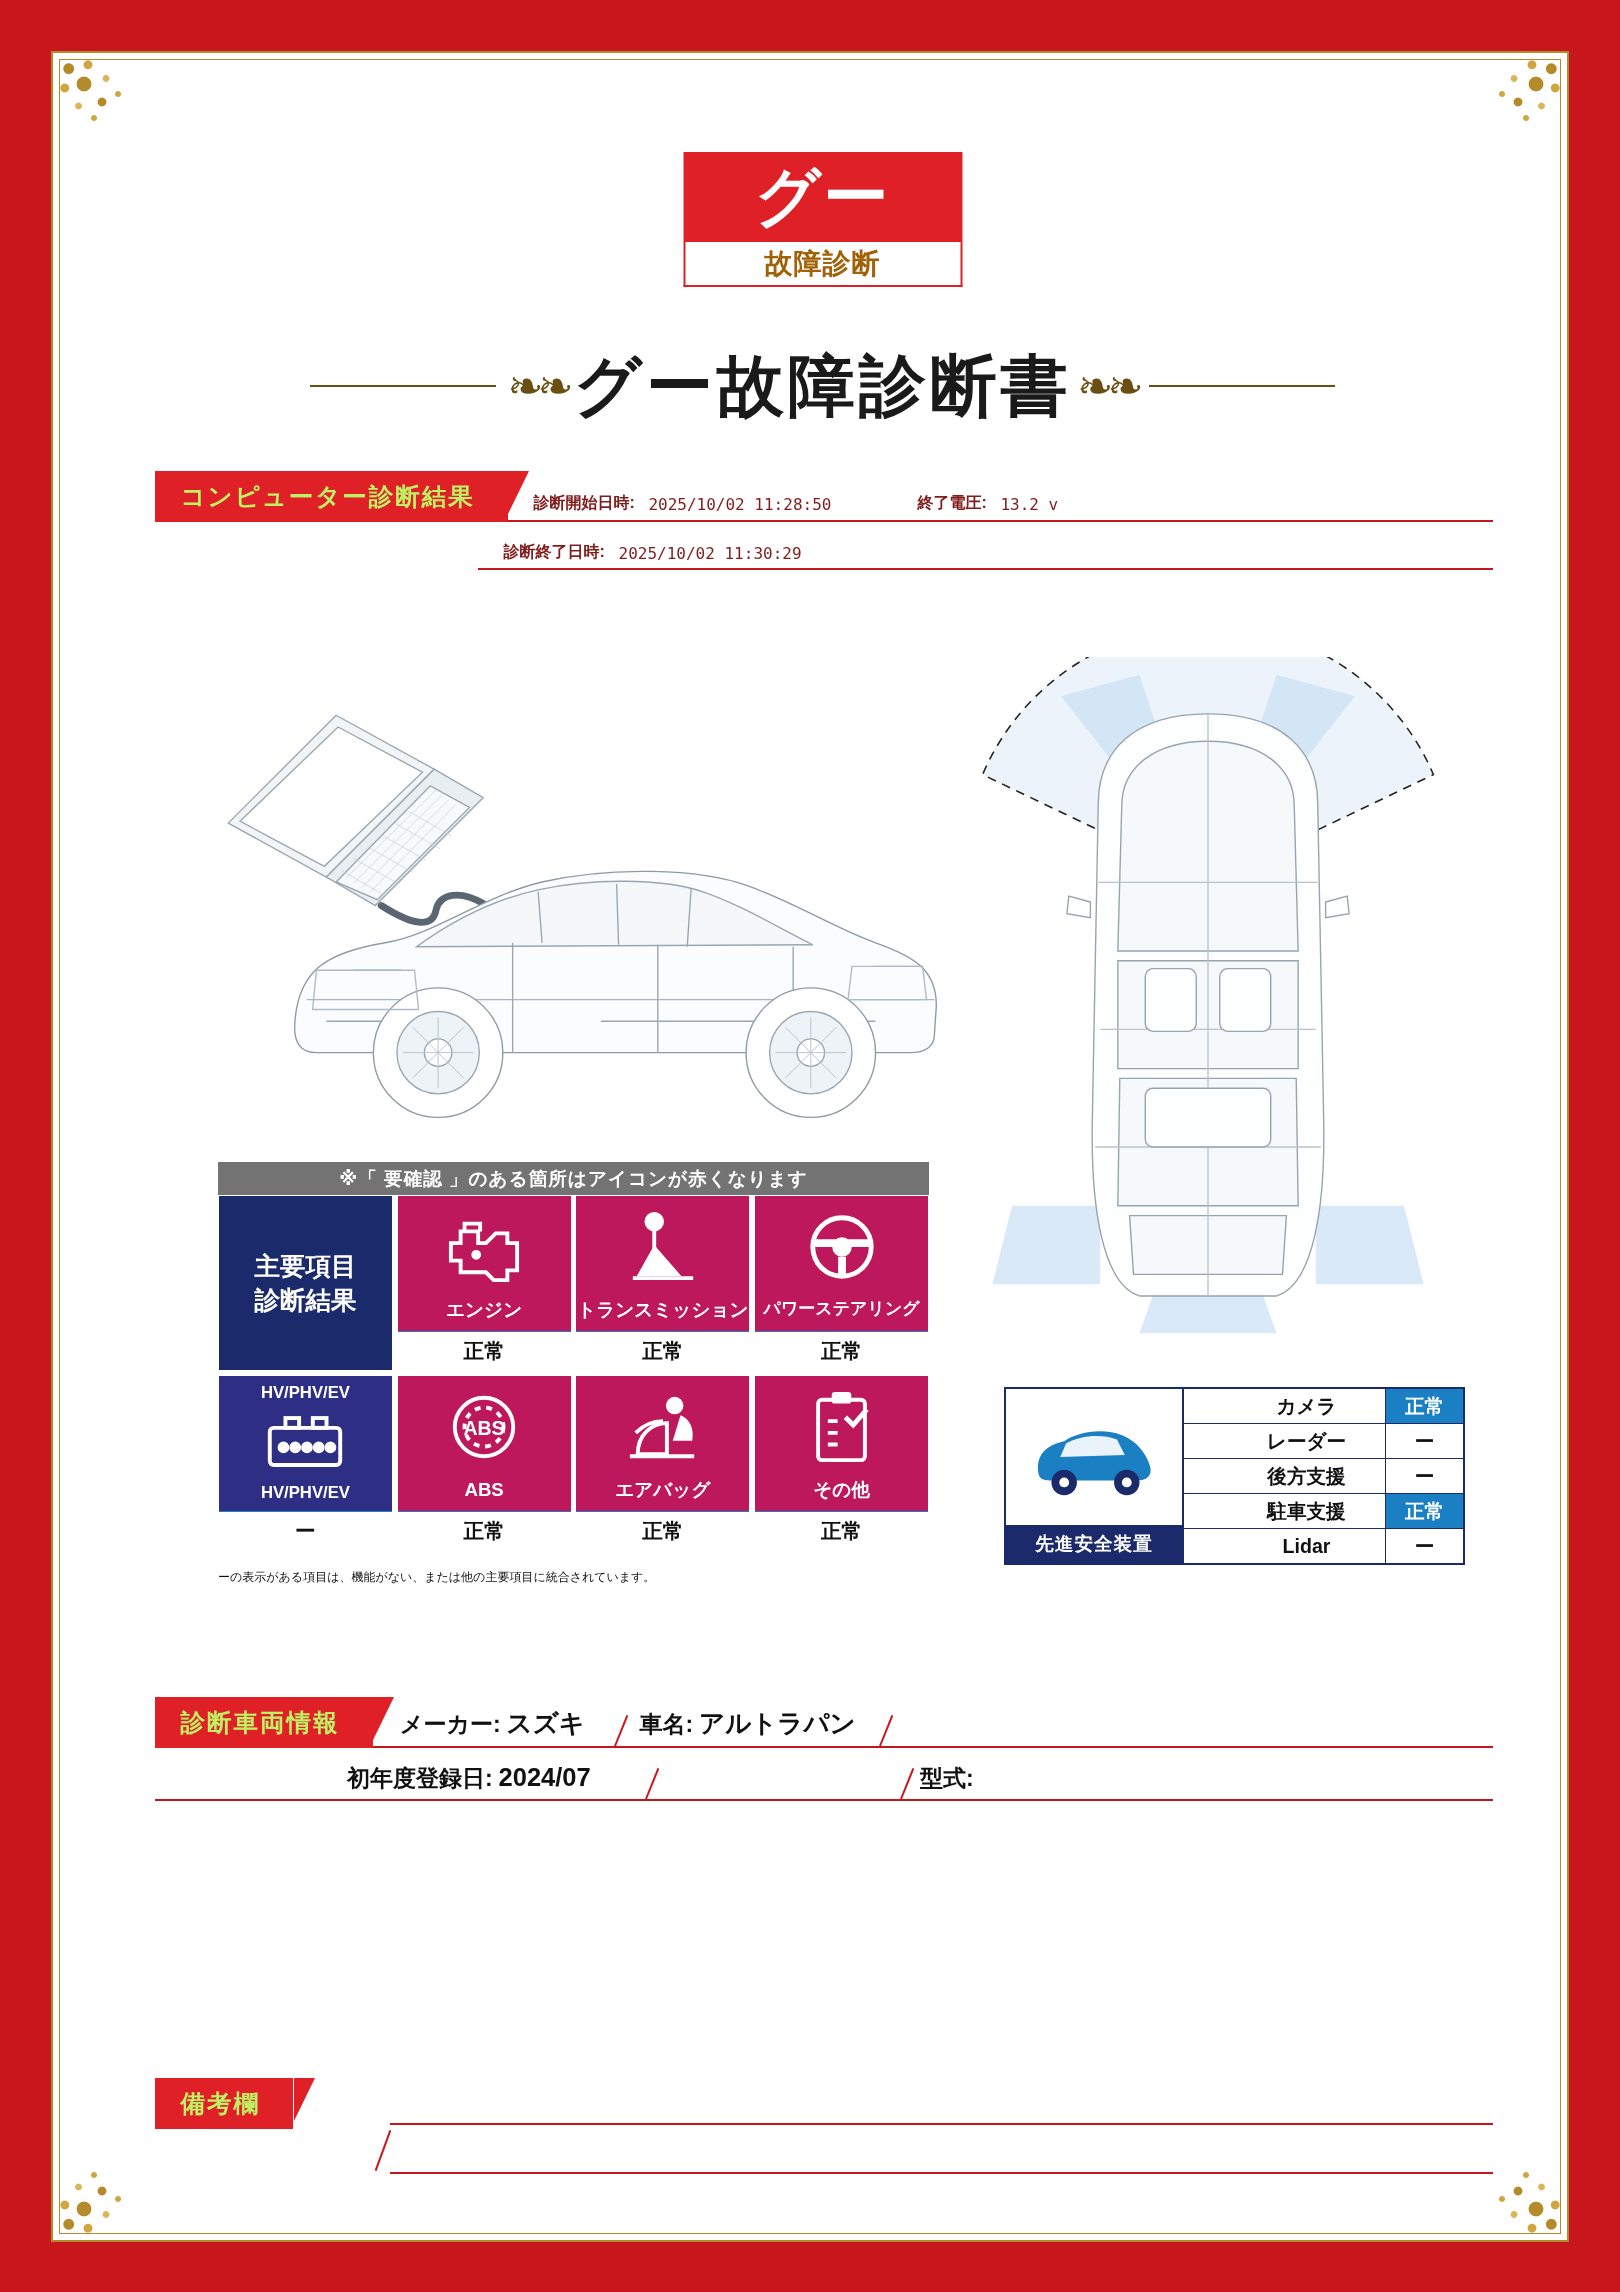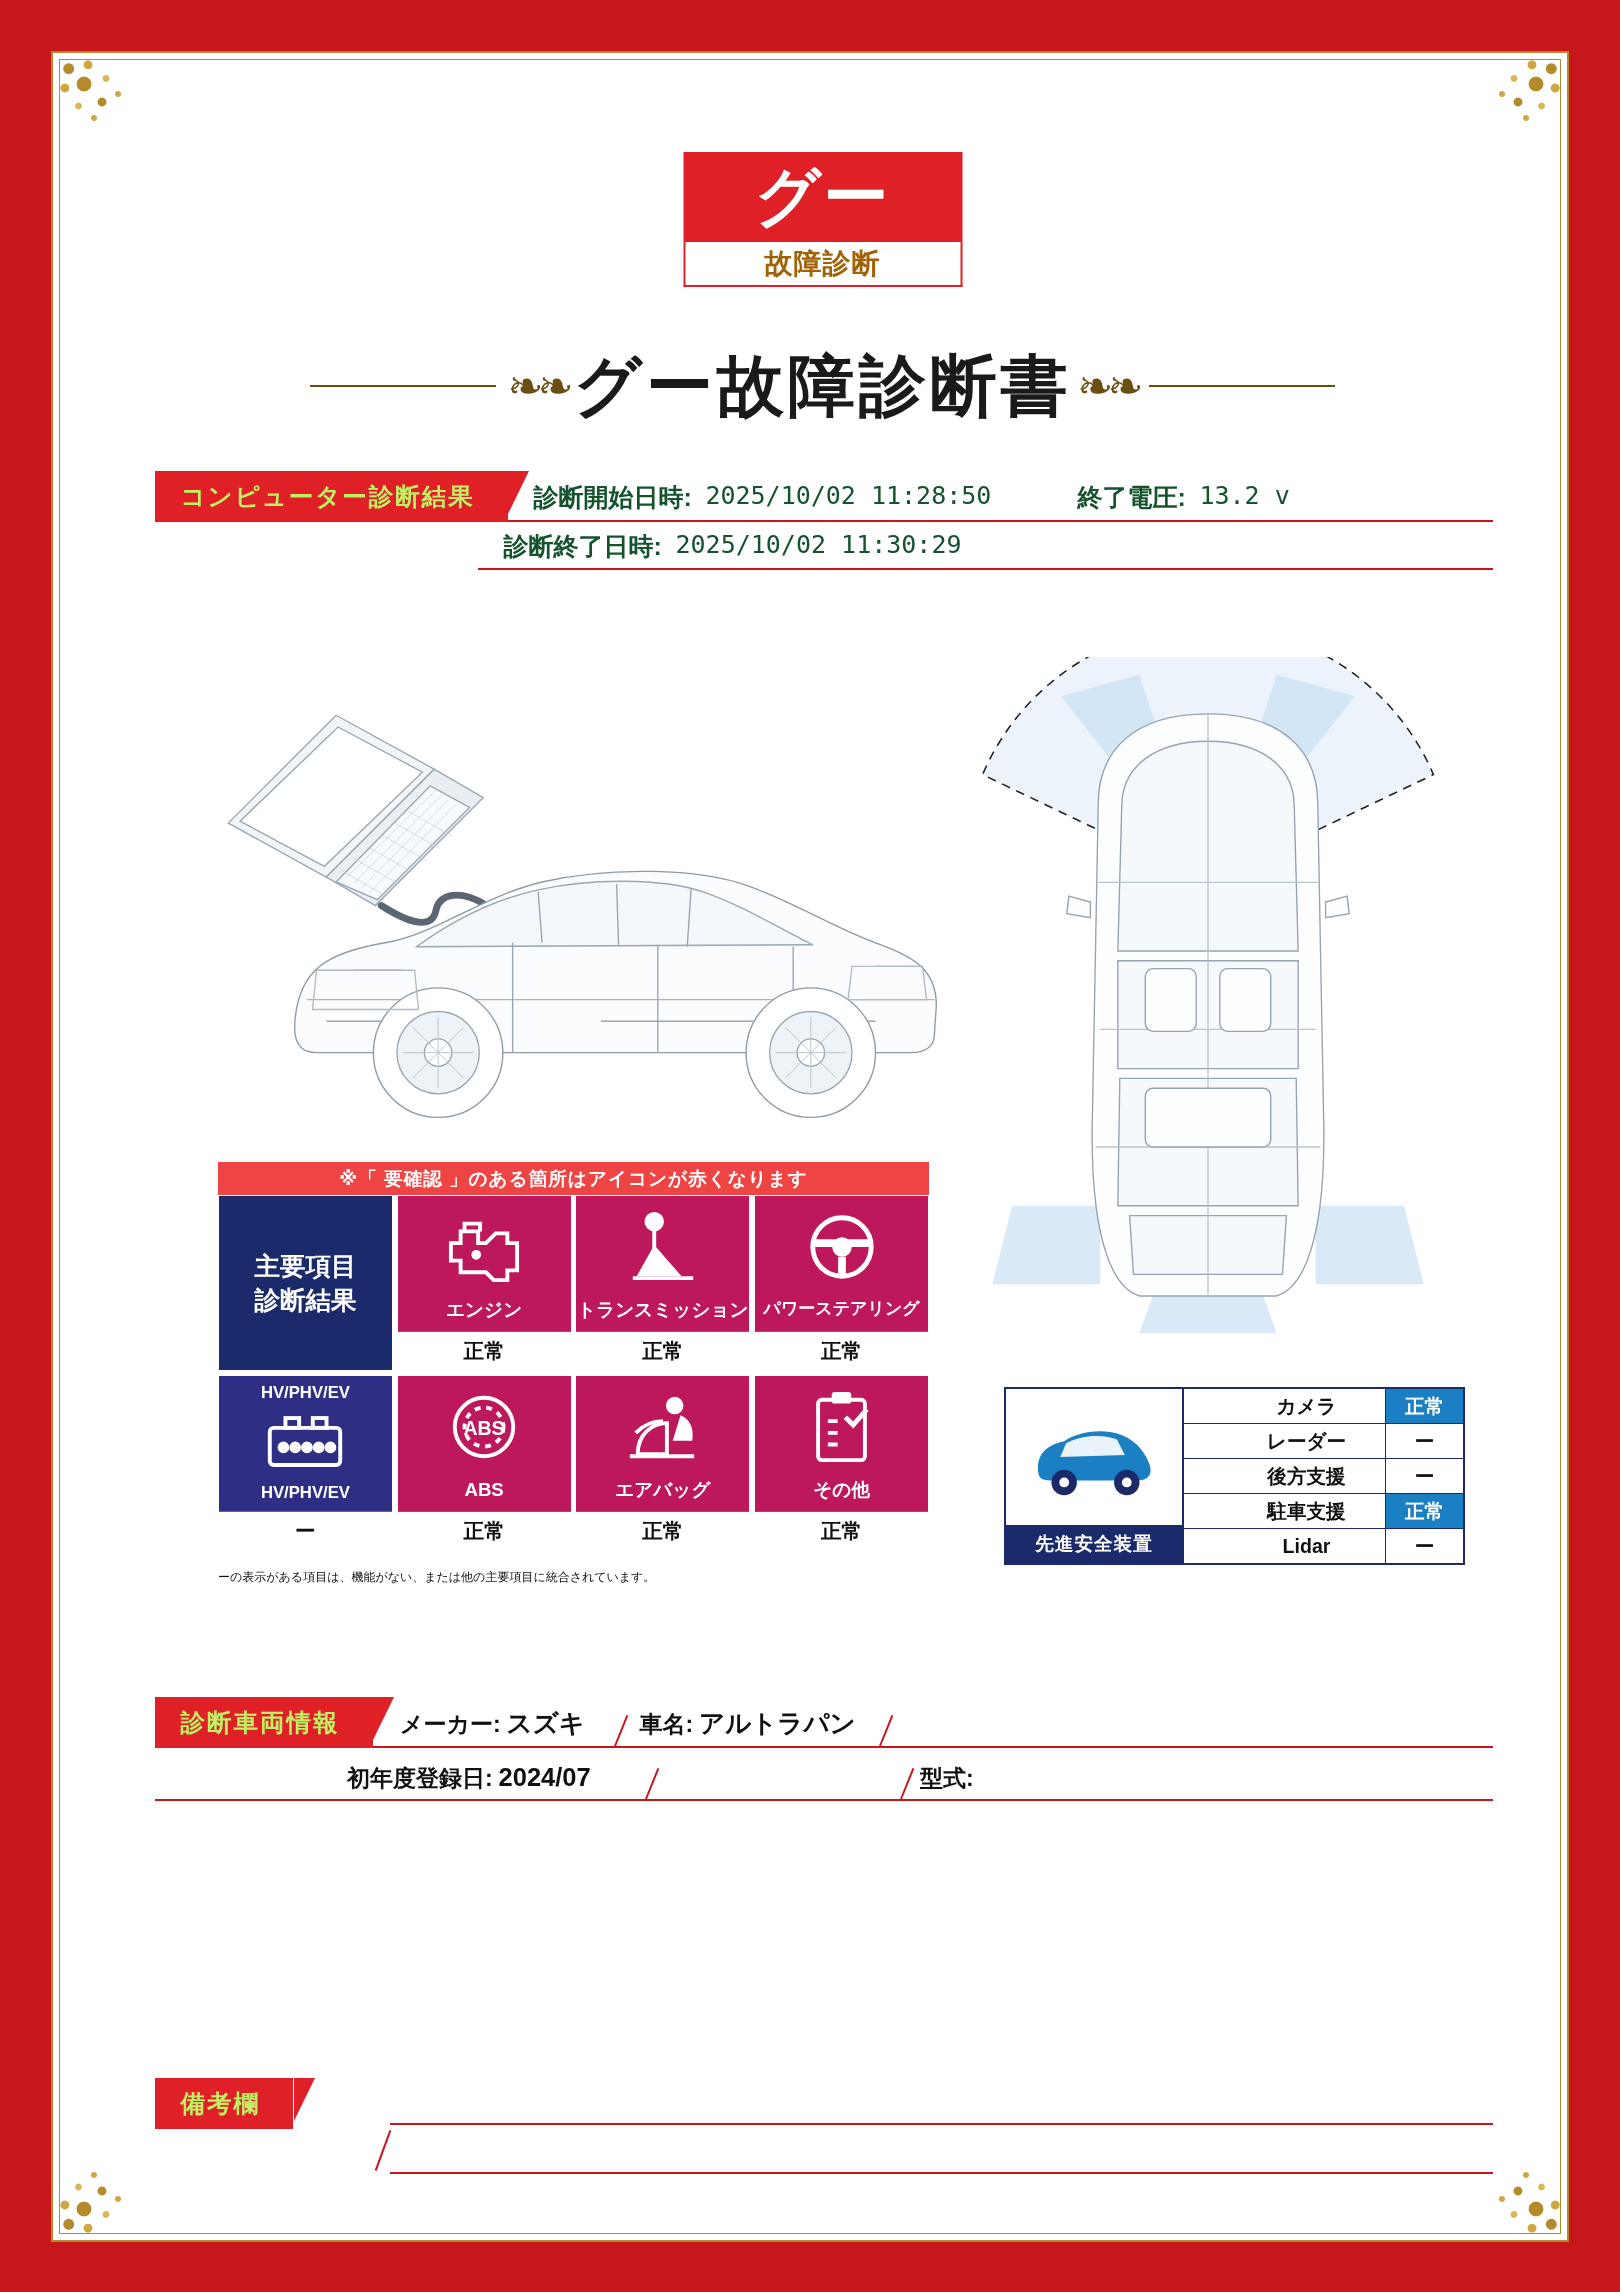--- a/index.html
+++ b/index.html
@@ -83,38 +83,38 @@
   .ribbon:after{
     content:"";position:absolute;right:-21.6px;top:0;width:0;height:0;
     border-top:43px solid #e02027;border-right:21.6px solid transparent;
   }
 
   
   .diag-head{position:absolute;left:84px;top:412px;width:1338px;}
   .diag-row{display:flex;align-items:flex-end;}
   .diag-line-wrap{flex:1;position:relative;height:43px;}
   .diag-vals{
-    position:absolute;left:25.5px;bottom:7.8px;right:0;display:flex;align-items:flex-start;
-    font-size:25px;color:#14532d;font-family:"DejaVu Sans Mono","Liberation Mono",monospace;
+    position:absolute;left:25.5px;bottom:7.8px;right:0;display:flex;align-items:flex-end;
+    font-size:16px;color:#7f1d1d;font-family:"DejaVu Sans Mono","Liberation Mono",monospace;
     white-space:nowrap;
   }
   .diag-vals .lbl{font-family:"Liberation Sans",sans-serif;font-weight:bold;}
   .diag-underline{position:absolute;left:0;right:0;bottom:0;height:2px;background:#c8161d;}
   .diag-row2{display:flex;align-items:flex-end;margin-top:5.9px;}
   .diag-row2 .spacer{flex:0 0 323px;height:43px;position:relative;}
   .diag-row2 .spacer:after{content:"";position:absolute;right:0;bottom:0;width:0;height:0;}
 
   
   .illus-left{position:absolute;left:118px;top:617px;width:765px;height:461px;}
   .illus-right{position:absolute;left:882px;top:598px;width:510px;height:686px;}
   .illus svg{display:block;}
 
   
   .notice-bar{
-    position:absolute;left:147px;top:1103px;width:711px;height:33px;background:#ef4444;
+    position:absolute;left:147px;top:1103px;width:711px;height:33px;background:#737373;
     color:#fff;font-size:18.6px;font-weight:bold;display:flex;align-items:center;justify-content:center;
     letter-spacing:1px;
   }
   .grid{
     position:absolute;left:147px;top:1136px;width:711px;
     display:grid;grid-template-columns:repeat(4,1fr);gap:3.9px;
   }
   .cell{
     background:#be185d;color:#fff;text-align:center;border:1px solid #fff;
     display:flex;flex-direction:column;align-items:center;

